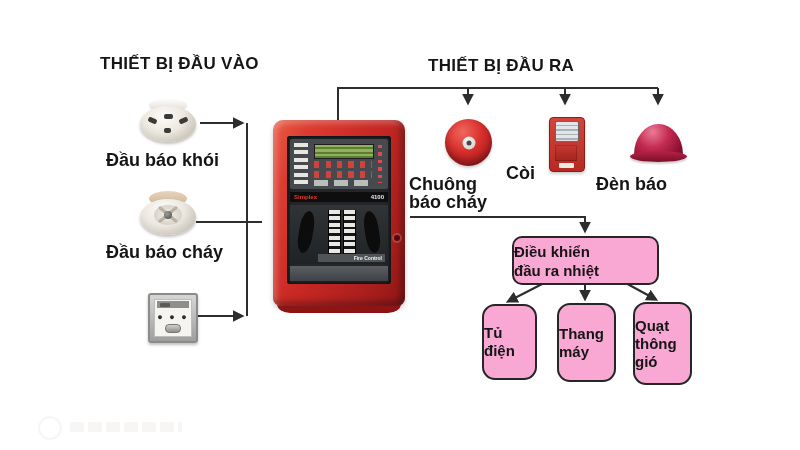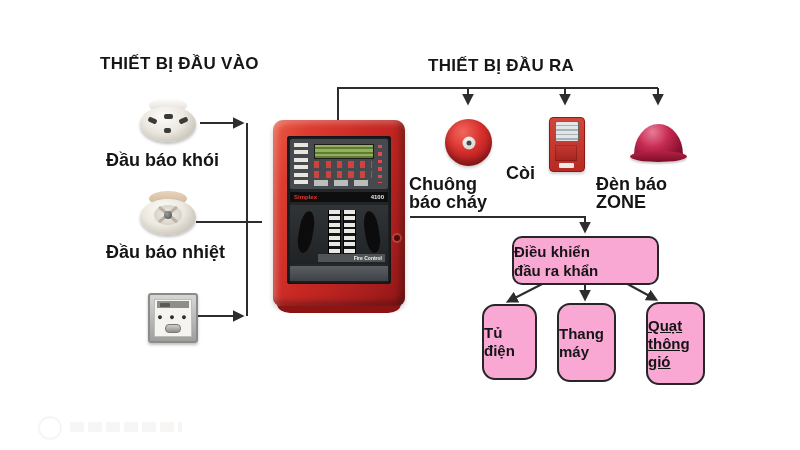--- a/index.html
+++ b/index.html
@@ -98,21 +98,21 @@
   .zone-base{position:absolute;left:0;bottom:0;width:57px;height:11px;border-radius:50%;
         background:linear-gradient(#b82247,#7a0e29);box-shadow:0 2px 2px rgba(0,0,0,.2);}
 
   
   .flow-box{position:absolute;z-index:3;background:#f9a8d4;border:2.5px solid #262626;
         display:flex;flex-direction:column;justify-content:center;align-items:flex-start;text-align:center;}
   .ctrl-box{left:512px;top:236px;width:143px;height:45px;border-radius:10px;font-size:15px;line-height:19px;}
   .out-box{font-size:15px;line-height:18px;border-radius:13px;}
   .out1{left:482px;top:304px;width:51px;height:72px;}
   .out2{left:557px;top:303px;width:55px;height:75px;}
-  .out3{left:646px;top:302px;width:55px;height:79px;text-decoration:underline;}
+  .out3{left:633px;top:302px;width:55px;height:79px;}
   .flow-box span{display:block;}
 
   
   .wm{position:absolute;left:38px;top:416px;width:150px;height:24px;z-index:0;opacity:.55;}
   .wm-c{position:absolute;left:0;top:0;width:20px;height:20px;border:2px solid #f0eeec;border-radius:50%;}
   .wm-t{position:absolute;left:32px;top:6px;width:112px;height:10px;
         background:repeating-linear-gradient(90deg,#f2f0ee 0 14px,rgba(0,0,0,0) 14px 18px);}
 </style>
 </head>
 <body>
@@ -156,21 +156,21 @@
   <div class="dev-label" style="left:106px;top:151px;width:120px;">Đầu báo khói</div>
 
   <div class="detector heat" style="left:140px;top:191px;width:56px;height:48px;">
     <div class="det-cap"></div>
     <div class="det-body"></div>
     <div class="det-ring"></div>
     <div class="det-cross" style="transform:rotate(40deg);"></div>
     <div class="det-cross" style="transform:rotate(-40deg);"></div>
     <div class="det-probe"></div>
   </div>
-  <div class="dev-label" style="left:106px;top:243px;width:120px;">Đầu báo nhiệt</div>
+  <div class="dev-label" style="left:106px;top:243px;width:120px;">Đầu báo cháy</div>
 
   <div class="emerg">
     <div class="emerg-face">
       <div class="emerg-top">
         <div class="emerg-logo"></div>
       </div>
       <div class="emerg-dots">● ● ●</div>
       <div class="emerg-btn"></div>
     </div>
   </div>
@@ -219,26 +219,25 @@
   <div class="dev-label" style="left:506px;top:164px;width:120px;">
     <span>Còi</span>
   </div>
 
   <div class="zone">
     <div class="zone-dome"></div>
     <div class="zone-base"></div>
   </div>
   <div class="dev-label" style="left:596px;top:175px;width:120px;">
     <span>Đèn báo</span>
-    <span>ZONE</span>
   </div>
 
   <div class="flow-box ctrl-box">
     <span>Điều khiển</span>
-    <span>đầu ra khẩn</span>
+    <span>đầu ra nhiệt</span>
   </div>
 
   <div class="flow-box out-box out1">
     <span>Tủ</span>
     <span>điện</span>
   </div>
   <div class="flow-box out-box out2">
     <span>Thang</span>
     <span>máy</span>
   </div>

